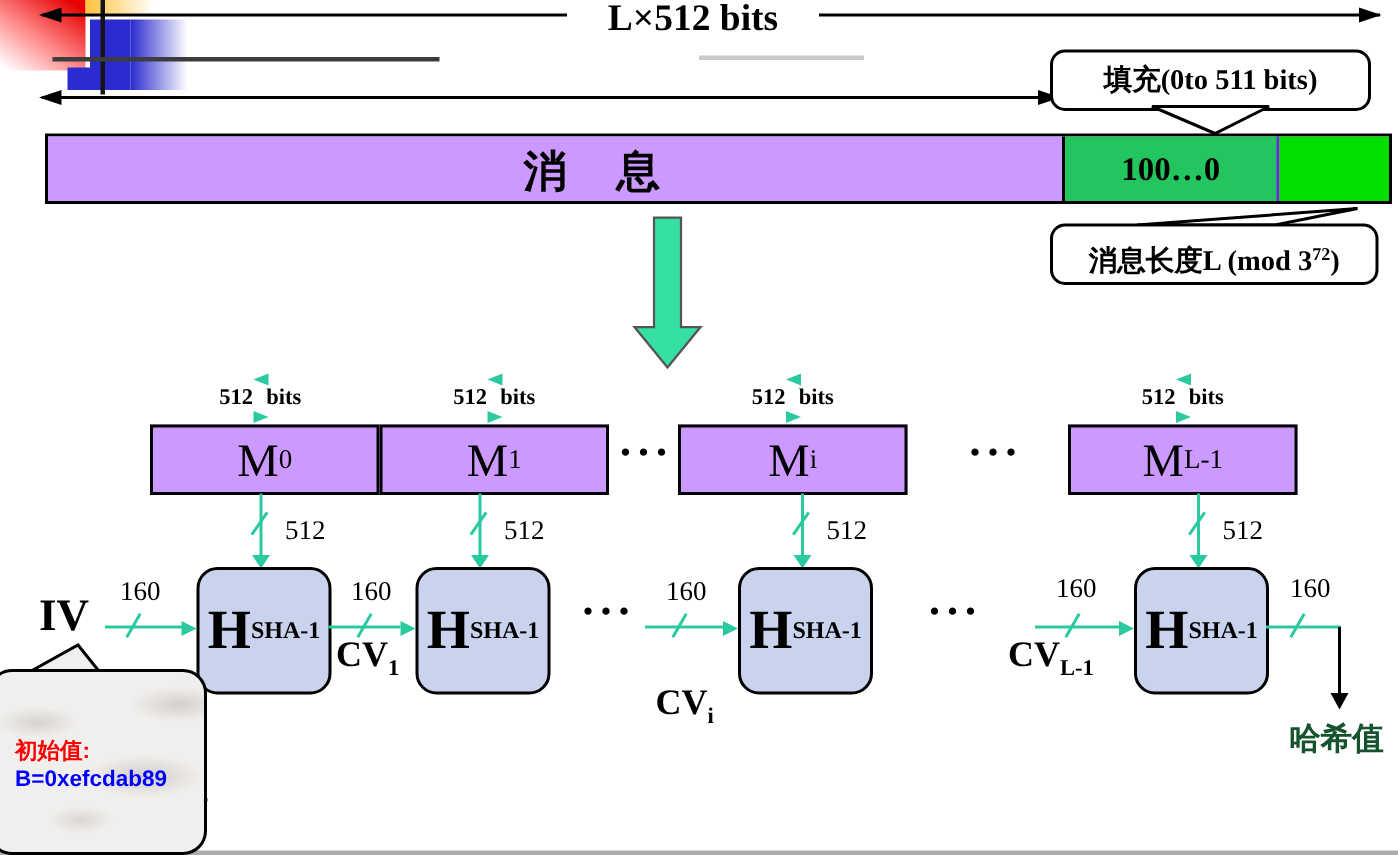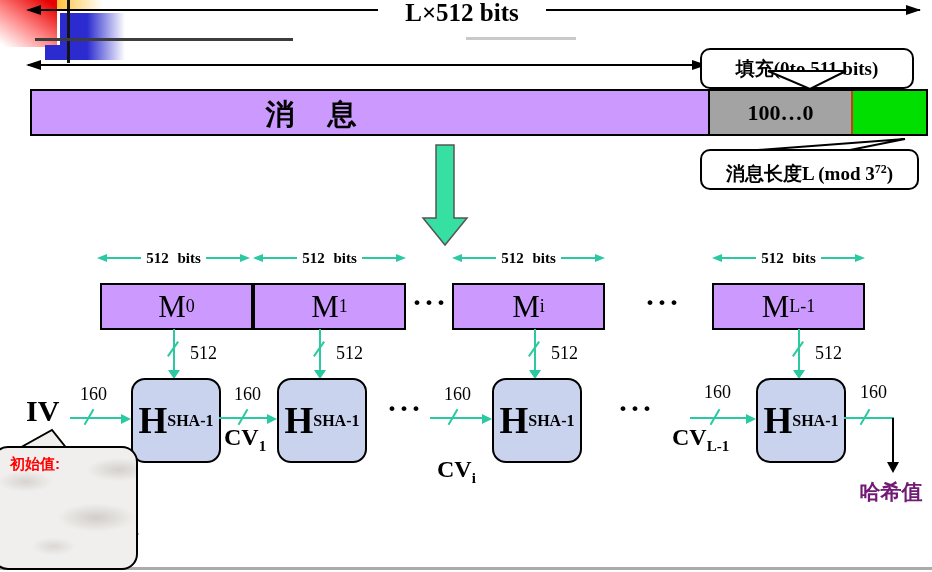--- a/index.html
+++ b/index.html
@@ -22,32 +22,32 @@
   .h-line-light{left:466px;top:37px;width:110px;height:3px;background:#c9c9c9;}
   
   .arrow-line{background:#000;height:2px;}
   .tri{width:0;height:0;}
   .tri-left{border-top:5px solid transparent;border-bottom:5px solid transparent;border-right:15px solid #000;}
   .tri-right{border-top:5px solid transparent;border-bottom:5px solid transparent;border-left:15px solid #000;}
   .span-label{background:#ffffff;text-align:center;font-weight:bold;color:#000;}
   
   .msg-bar{left:30px;top:89px;width:894px;height:43px;border:2px solid #000;display:flex;}
   .seg-purple{width:676px;background:#cc99ff;position:relative;}
-  .seg-gray{width:141px;background:#a3a3a3;border-left:2px solid #000;border-right:2px solid #c2410c;
+  .seg-gray{width:141px;background:#22c55e;border-left:2px solid #000;border-right:2px solid #6d28d9;
     display:flex;align-items:center;justify-content:center;font-weight:bold;font-size:22px;}
   .seg-green{flex:1;background:#00df00;}
-  .msg-text{position:absolute;left:150px;top:4px;width:260px;text-align:center;
+  .msg-text{position:absolute;left:150px;top:4px;width:260px;text-align:right;
     font-size:29px;font-weight:bold;letter-spacing:2px;}
   
   .callout{background:#fff;border:2px solid #000;border-radius:10px;
     text-align:center;font-weight:bold;font-size:19px;line-height:37px;}
   sup{font-size:12px;}
   
   
-  .bits{display:flex;align-items:center;height:18px;}
+  .bits{display:flex;align-items:center;height:18px;flex-direction:column;}
   .bits .ln{flex:1;height:2px;background:#2bc9a0;}
   .bits .hd-l{border-top:4px solid transparent;border-bottom:4px solid transparent;border-right:10px solid #2bc9a0;}
   .bits .hd-r{border-top:4px solid transparent;border-bottom:4px solid transparent;border-left:10px solid #2bc9a0;}
   .bits .txt{margin:0 5px;font-size:15px;font-weight:bold;word-spacing:5px;}
   
   .mblock{top:283px;height:43px;background:#cc99ff;border:2px solid #000;
     display:flex;align-items:center;justify-content:center;}
   .mblock .base{font-size:31px;}
   .mblock .sub{font-size:18px;vertical-align:-6px;}
   .dots{font-size:30px;font-weight:bold;letter-spacing:2px;line-height:20px;}
@@ -59,32 +59,32 @@
   .head-right{border-top:5px solid transparent;border-bottom:5px solid transparent;border-left:10px solid #2bc9a0;}
   
   .hbox{top:378px;width:86px;height:81px;background:#c9d3ee;border:2px solid #000;border-radius:14px;
     display:flex;align-items:center;justify-content:center;}
   .hbox .base{font-size:37px;font-weight:bold;}
   .hbox .sub{font-size:16px;font-weight:bold;vertical-align:-9px;}
   .teal-line{height:2px;background:#2bc9a0;}
   .cv{font-size:24px;font-weight:bold;}
   .cv .sub{font-size:15px;vertical-align:-6px;}
   .iv{font-size:30px;font-weight:bold;}
-  .hash-out{color:#701a75;font-size:21px;font-weight:bold;}
+  .hash-out{color:#14532d;font-size:21px;font-weight:bold;}
   
   .marble{left:-8px;top:446px;width:146px;height:124px;border:2px solid #000;border-radius:16px;
     background-color:#f1efed;
     background-image:
       radial-gradient(ellipse 42px 16px at 22% 28%,#d6d3d0 0%,transparent 65%),
       radial-gradient(ellipse 60px 22px at 72% 58%,#d0cdca 0%,transparent 65%),
       radial-gradient(ellipse 34px 14px at 42% 82%,#dad7d4 0%,transparent 65%),
       radial-gradient(ellipse 50px 18px at 88% 18%,#d3d0cd 0%,transparent 65%);
     z-index:3; box-sizing:border-box; padding:6px 0 0 16px;
     font-family:"Liberation Sans", sans-serif; font-weight:bold; font-size:15px; line-height:19px;}
-  .marble .title{color:#ff0000;}
+  .marble .title{color:#ff0000;margin-top:37px;}
   .marble .hexline{color:#0000ff;}
   .page-num{left:131px;top:523px;font-size:16px;z-index:2;}
   .bottom-rule{left:0;top:567px;width:932px;height:3px;background:#ababab;z-index:1;}
 </style>
 </head>
 <body>
 
 <div id="slide">
 
   <div class="abs red-sq"></div>
@@ -106,21 +106,21 @@
   <div class="abs tri tri-right" style="left:692px;top:60px;"></div>
 
   <div class="abs msg-bar">
     <div class="seg-purple">
       <div class="msg-text">消　息</div>
     </div>
     <div class="seg-gray">100…0</div>
     <div class="seg-green"></div>
   </div>
 
-  <div class="abs callout" style="left:700px;top:33px;width:210px;height:37px;margin-top:15px;">填充(0to 511 bits)</div>
+  <div class="abs callout" style="left:700px;top:33px;width:210px;height:37px;">填充(0to 511 bits)</div>
   <svg class="abs" style="left:760px;top:70px;" width="92" height="21">
     <polygon points="8,1 50,19 86,1" fill="#ffffff" stroke="#000" stroke-width="2"></polygon>
   </svg>
 
   <svg class="abs" style="left:750px;top:136px;" width="165" height="16">
     <polygon points="8,14 155,3 100,14" fill="#ffffff" stroke="#000" stroke-width="2"></polygon>
   </svg>
   <div class="abs callout" style="left:700px;top:149px;width:215px;height:37px;"><span>消息长度L (mod 3</span><sup>72</sup><span>)</span></div>
 
   <svg class="abs" style="left:421px;top:144px;" width="48" height="103">
@@ -247,18 +247,19 @@
 
   <div class="abs" style="left:892px;top:418px;width:2px;height:45px;background:#000;"></div>
   <div class="abs" style="left:887px;top:462px;width:0;height:0;border-left:6px solid transparent;border-right:6px solid transparent;border-top:11px solid #000;"></div>
   <div class="abs hash-out" style="left:850px;top:478px;width:82px;text-align:center;">哈希值</div>
 
   <svg class="abs" style="left:12px;top:427px;z-index:3;" width="64" height="24">
     <path d="M4,23 L40,3 L56,23" fill="#f1efed" stroke="#000" stroke-width="2"></path>
   </svg>
   <div class="abs marble">
     <div class="title">初始值:</div>
+    <div class="hexline">B=0xefcdab89</div>
   </div>
 
   <div class="abs page-num">3</div>
   <div class="abs bottom-rule"></div>
 
 </div>
 
 </body></html>

